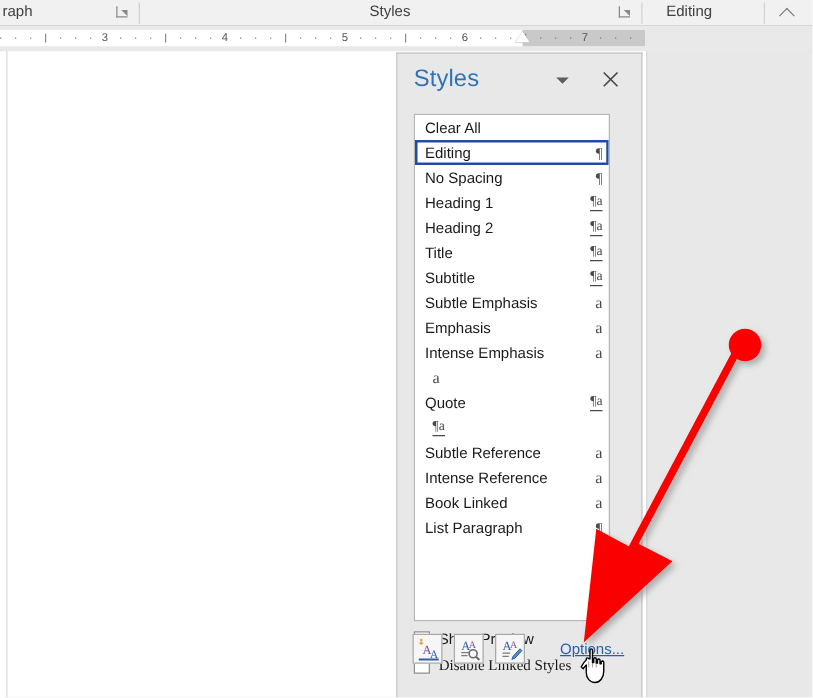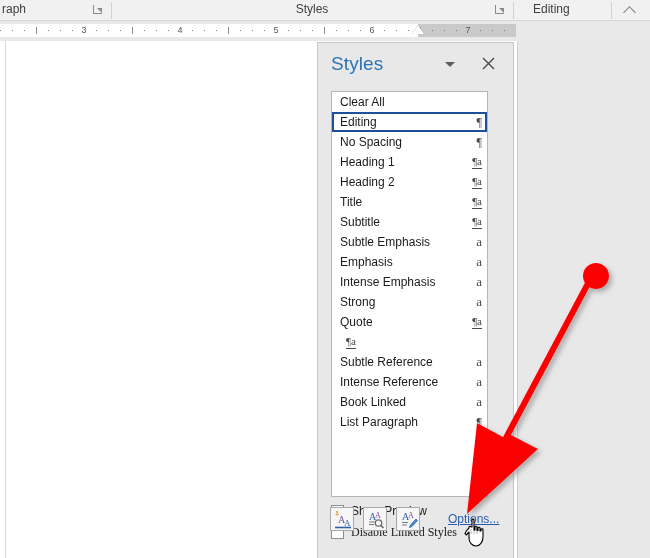--- a/index.html
+++ b/index.html
@@ -411,21 +411,20 @@
         </div>
         <div class="style-item">
           <span class="name">Emphasis</span>
           <span class="glyph char-only">a</span>
         </div>
         <div class="style-item">
           <span class="name">Intense Emphasis</span>
           <span class="glyph char-only">a</span>
         </div>
         <div class="style-item">
-          <span class="name">Strong</span>
           <span class="glyph char-only">a</span>
         </div>
         <div class="style-item">
           <span class="name">Quote</span>
           <span class="glyph para-char">¶a</span>
         </div>
         <div class="style-item">
           <span class="glyph para-char">¶a</span>
         </div>
         <div class="style-item">

